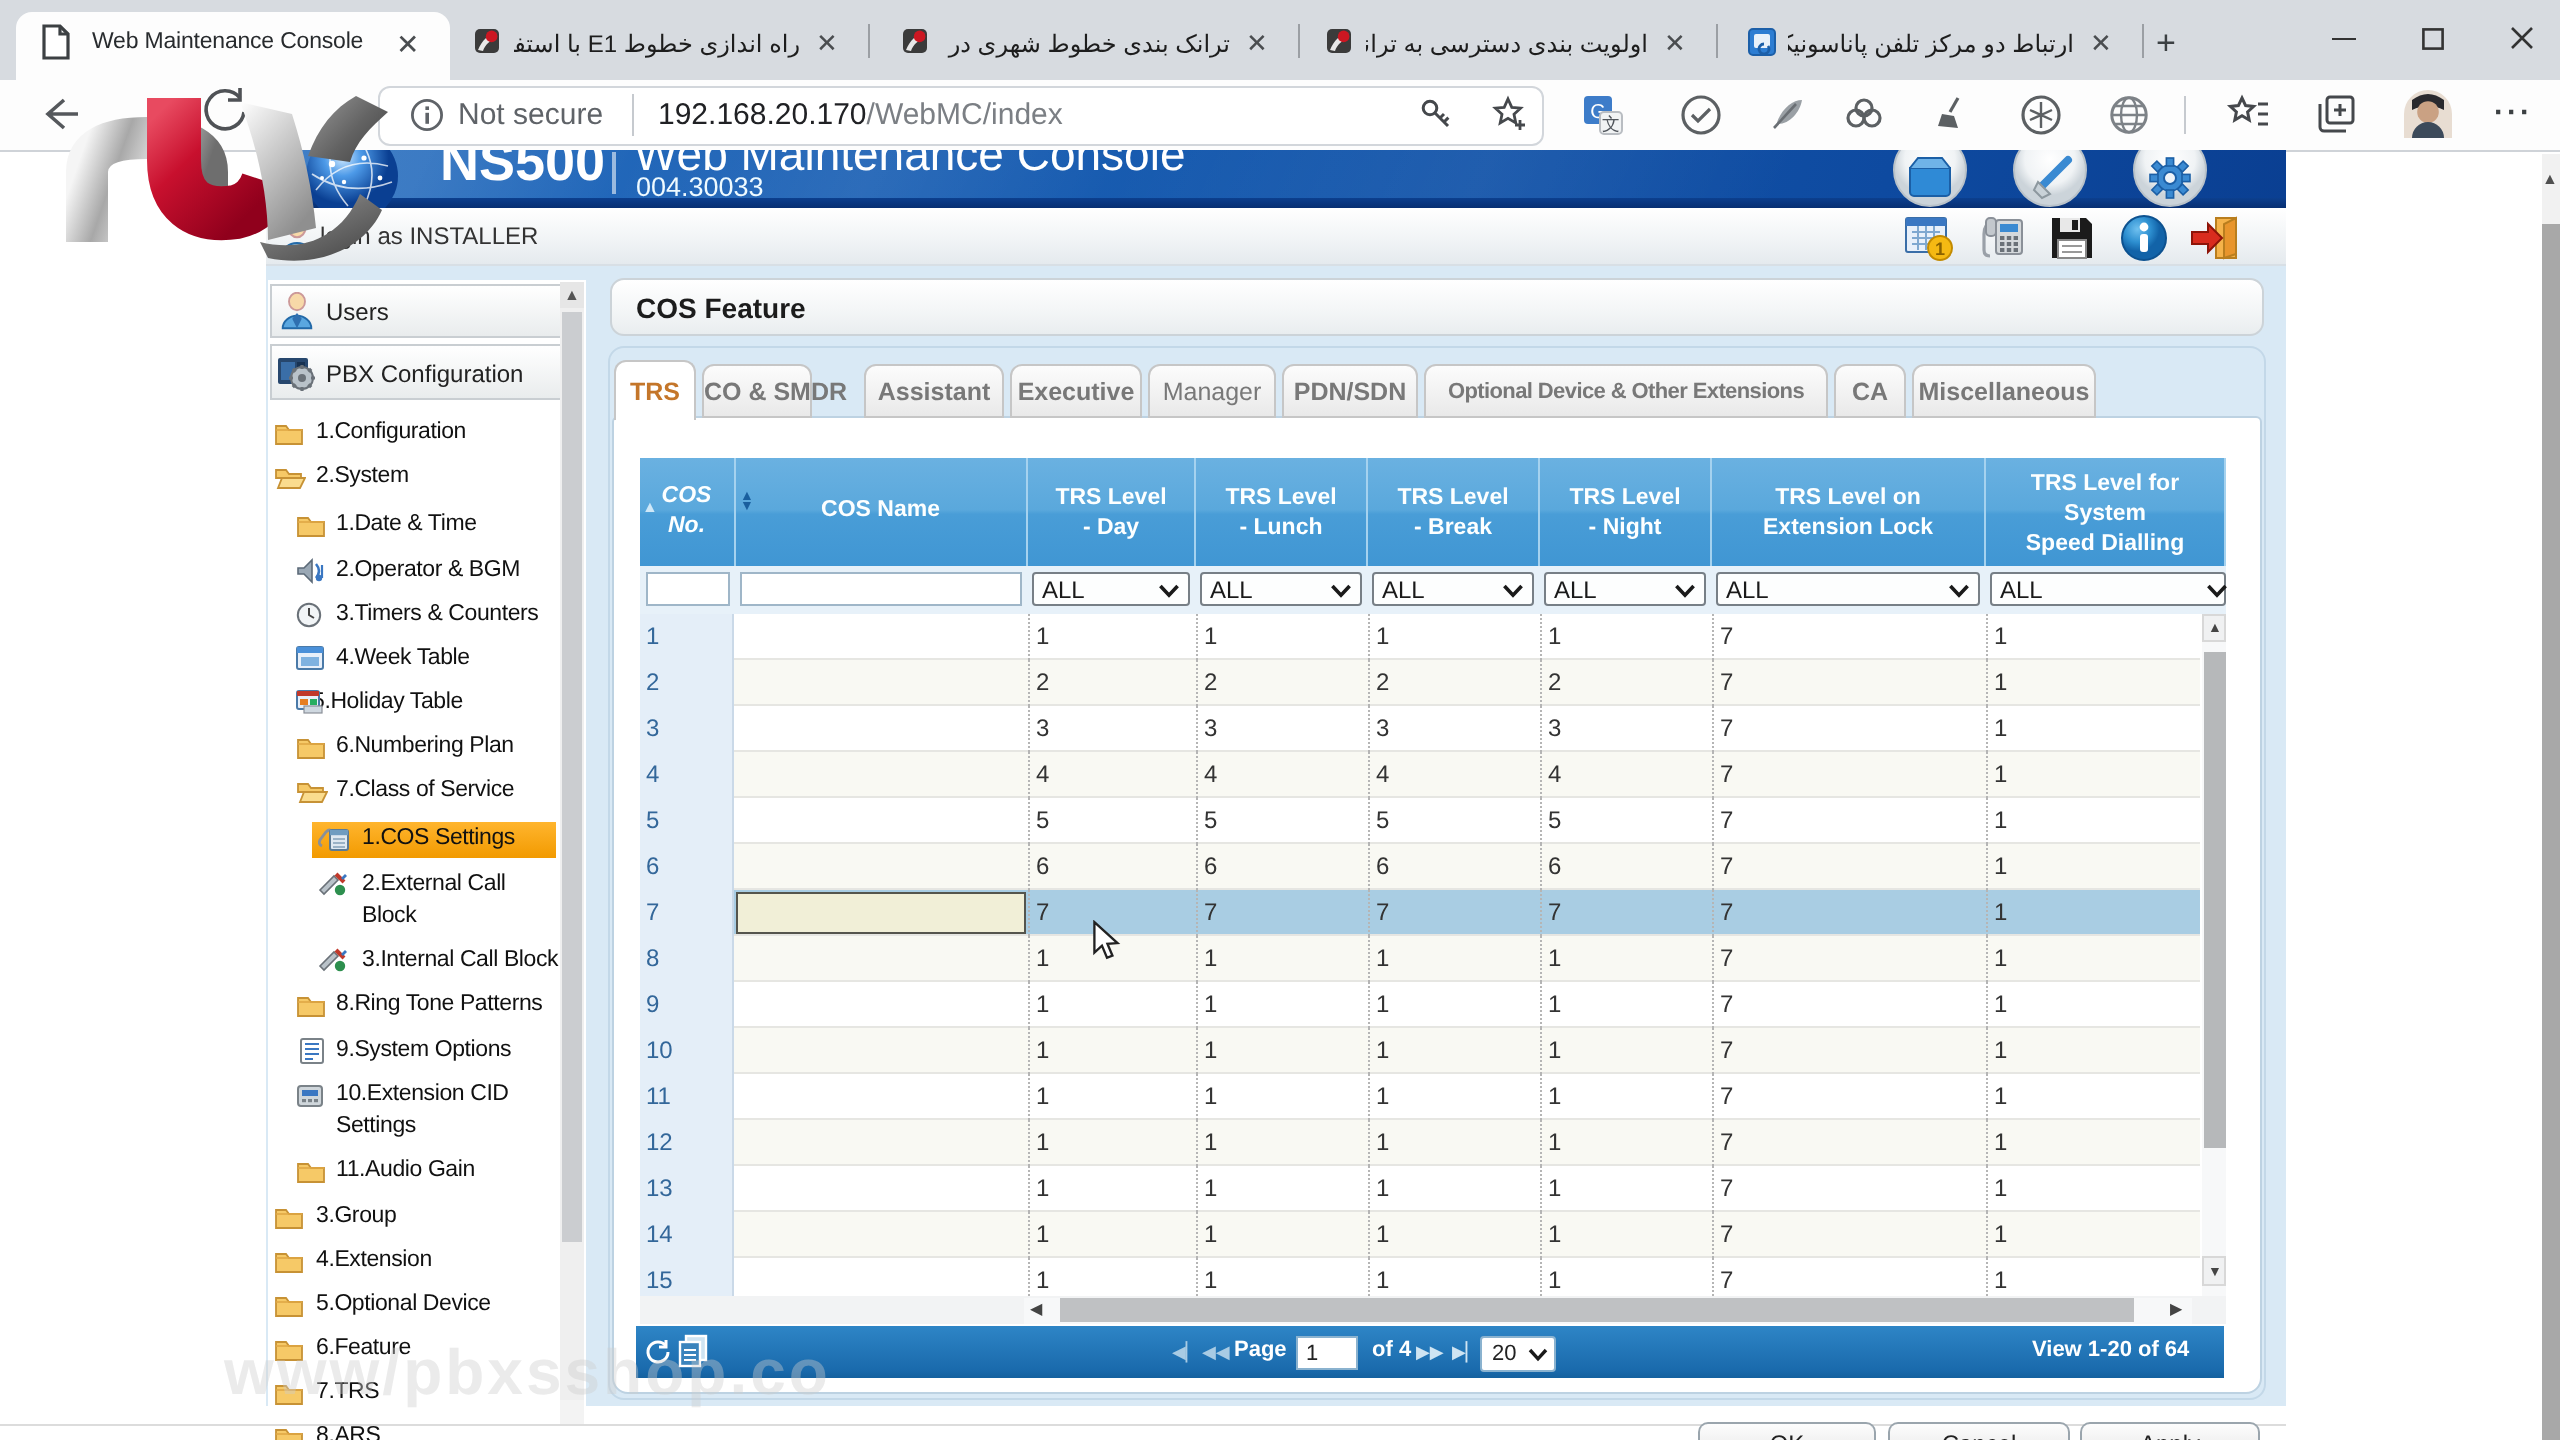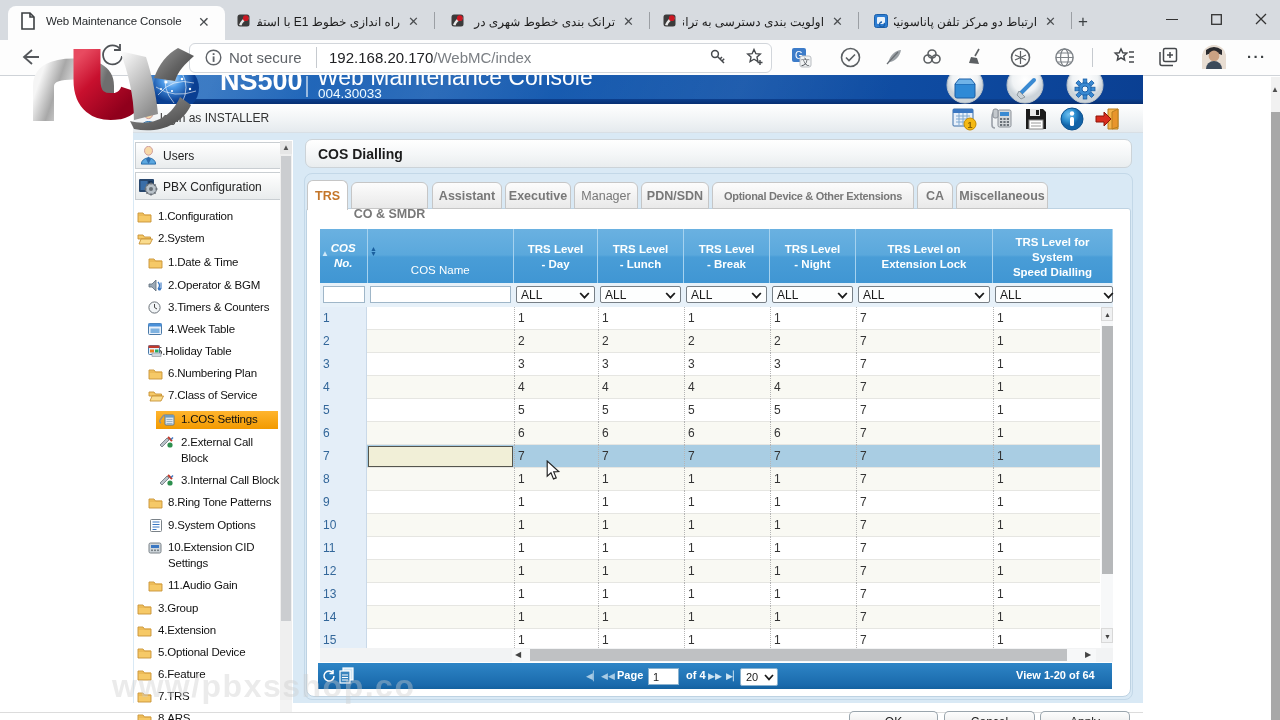--- a/index.html
+++ b/index.html
@@ -432,34 +432,34 @@
 <path d="M1 2 h5 l1.5 2 H14 v7 H1 z" fill="#f6c967" stroke="#c79235" stroke-width="0.9"></path>
 <path d="M1 4 h13" stroke="#e0a845" stroke-width="0.8"></path>
   </svg>
 <div class="abs" style="left:280px;top:141px;width:12px;height:572px;background:#efefef;"></div>
 <div class="abs" style="left:280px;top:141px;width:12px;height:13px;background:#e6e6e6;">
     <span style="position:absolute;left:2px;top:2px;font-size:8px;color:#555">▲</span>
   </div>
 <div class="abs" style="left:280px;top:700px;width:12px;height:13px;background:#f3f3f3;"></div>
 <div class="abs" style="left:281px;top:156px;width:10px;height:465px;background:#cbcdd0;"></div>
 <div class="abs" style="left:305px;top:139px;width:827px;height:29px;border:1px solid #ccd3d8;border-radius:7px;background:linear-gradient(180deg,#ffffff,#f4f6f7 55%,#e9edef);"></div>
-<div class="abs" style="left:318px;top:146px;font-size:14px;font-weight:bold;color:#1c1c1c;">COS Dialling</div>
+<div class="abs" style="left:318px;top:146px;font-size:14px;font-weight:bold;color:#1c1c1c;">COS Feature</div>
 <div class="abs" style="left:304px;top:173px;width:829px;height:527px;background:#d9e9f5;border-radius:8px;border:1px solid #c3d8e8;"></div>
 <div class="abs" style="left:306px;top:208px;width:825px;height:489px;background:#fff;border:1px solid #bdd2e2;border-radius:3px 3px 8px 8px;"></div>
 <div class="abs" style="left:307px;top:180px;width:41px;height:30px;background:#fff;border:1px solid #c6c6c6;border-bottom:none;border-radius:6px 6px 0 0;color:#c4762a;font-weight:bold;font-size:12.5px;text-align:center;padding-top:8px;">TRS</div>
-<div class="abs" style="left:351px;top:182px;width:77px;height:27px;background:linear-gradient(180deg,#fcfcfc,#e9e9e9);border:1px solid #c6c6c6;border-radius:6px 6px 0 0;color:#787878;font-weight:bold;font-size:12.5px;text-align:center;padding-top:24px;white-space:nowrap;">CO &amp; SMDR</div>
+<div class="abs" style="left:351px;top:182px;width:55px;height:27px;background:linear-gradient(180deg,#fcfcfc,#e9e9e9);border:1px solid #c6c6c6;border-radius:6px 6px 0 0;color:#787878;font-weight:bold;font-size:12.5px;text-align:center;padding-top:6px;white-space:nowrap;">CO &amp; SMDR</div>
 <div class="abs" style="left:432px;top:182px;width:70px;height:27px;background:linear-gradient(180deg,#fcfcfc,#e9e9e9);border:1px solid #c6c6c6;border-radius:6px 6px 0 0;color:#787878;font-weight:bold;font-size:12.5px;text-align:center;padding-top:6px;white-space:nowrap;">Assistant</div>
 <div class="abs" style="left:505px;top:182px;width:66px;height:27px;background:linear-gradient(180deg,#fcfcfc,#e9e9e9);border:1px solid #c6c6c6;border-radius:6px 6px 0 0;color:#787878;font-weight:bold;font-size:12.5px;text-align:center;padding-top:6px;white-space:nowrap;">Executive</div>
 <div class="abs" style="left:574px;top:182px;width:64px;height:27px;background:linear-gradient(180deg,#fcfcfc,#e9e9e9);border:1px solid #c6c6c6;border-radius:6px 6px 0 0;color:#787878;font-weight:normal;font-size:12.5px;text-align:center;padding-top:6px;white-space:nowrap;">Manager</div>
 <div class="abs" style="left:641px;top:182px;width:68px;height:27px;background:linear-gradient(180deg,#fcfcfc,#e9e9e9);border:1px solid #c6c6c6;border-radius:6px 6px 0 0;color:#787878;font-weight:bold;font-size:12.5px;text-align:center;padding-top:6px;white-space:nowrap;">PDN/SDN</div>
 <div class="abs" style="left:712px;top:182px;width:202px;height:27px;background:linear-gradient(180deg,#fcfcfc,#e9e9e9);border:1px solid #c6c6c6;border-radius:6px 6px 0 0;color:#787878;font-weight:bold;font-size:11px;letter-spacing:-0.3px;text-align:center;padding-top:7px;white-space:nowrap;">Optional Device &amp; Other Extensions</div>
 <div class="abs" style="left:917px;top:182px;width:36px;height:27px;background:linear-gradient(180deg,#fcfcfc,#e9e9e9);border:1px solid #c6c6c6;border-radius:6px 6px 0 0;color:#787878;font-weight:bold;font-size:12.5px;text-align:center;padding-top:6px;white-space:nowrap;">CA</div>
 <div class="abs" style="left:956px;top:182px;width:92px;height:27px;background:linear-gradient(180deg,#fcfcfc,#e9e9e9);border:1px solid #c6c6c6;border-radius:6px 6px 0 0;color:#787878;font-weight:bold;font-size:12.5px;text-align:center;padding-top:6px;white-space:nowrap;">Miscellaneous</div>
 <div class="abs" style="left:320px;top:229px;width:47.5px;height:54px;background:linear-gradient(180deg,#6ab1e1 0%,#5aa8dc 48%,#499dd7 52%,#4096d3 100%);border-right:1px solid #a5d2ef;color:#fdffff;font-weight:bold;font-size:11.5px;text-align:center;padding-top:12px;line-height:15px;font-style:italic;">COS<br>No.</div>
-<div class="abs" style="left:367.5px;top:229px;width:146.5px;height:54px;background:linear-gradient(180deg,#6ab1e1 0%,#5aa8dc 48%,#499dd7 52%,#4096d3 100%);border-right:1px solid #a5d2ef;color:#fdffff;font-weight:normal;font-size:11.5px;text-align:center;padding-top:34px;line-height:15px;">COS Name</div>
+<div class="abs" style="left:367.5px;top:229px;width:146.5px;height:54px;background:linear-gradient(180deg,#6ab1e1 0%,#5aa8dc 48%,#499dd7 52%,#4096d3 100%);border-right:1px solid #a5d2ef;color:#fdffff;font-weight:bold;font-size:11.5px;text-align:center;padding-top:19px;line-height:15px;">COS Name</div>
 <div class="abs" style="left:514px;top:229px;width:84px;height:54px;background:linear-gradient(180deg,#6ab1e1 0%,#5aa8dc 48%,#499dd7 52%,#4096d3 100%);border-right:1px solid #a5d2ef;color:#fdffff;font-weight:bold;font-size:11.5px;text-align:center;padding-top:13px;line-height:15px;">TRS Level<br>- Day</div>
 <div class="abs" style="left:598px;top:229px;width:86px;height:54px;background:linear-gradient(180deg,#6ab1e1 0%,#5aa8dc 48%,#499dd7 52%,#4096d3 100%);border-right:1px solid #a5d2ef;color:#fdffff;font-weight:bold;font-size:11.5px;text-align:center;padding-top:13px;line-height:15px;">TRS Level<br>- Lunch</div>
 <div class="abs" style="left:684px;top:229px;width:86px;height:54px;background:linear-gradient(180deg,#6ab1e1 0%,#5aa8dc 48%,#499dd7 52%,#4096d3 100%);border-right:1px solid #a5d2ef;color:#fdffff;font-weight:bold;font-size:11.5px;text-align:center;padding-top:13px;line-height:15px;">TRS Level<br>- Break</div>
 <div class="abs" style="left:770px;top:229px;width:86px;height:54px;background:linear-gradient(180deg,#6ab1e1 0%,#5aa8dc 48%,#499dd7 52%,#4096d3 100%);border-right:1px solid #a5d2ef;color:#fdffff;font-weight:bold;font-size:11.5px;text-align:center;padding-top:13px;line-height:15px;">TRS Level<br>- Night</div>
 <div class="abs" style="left:856px;top:229px;width:137px;height:54px;background:linear-gradient(180deg,#6ab1e1 0%,#5aa8dc 48%,#499dd7 52%,#4096d3 100%);border-right:1px solid #a5d2ef;color:#fdffff;font-weight:bold;font-size:11.5px;text-align:center;padding-top:13px;line-height:15px;">TRS Level on<br>Extension Lock</div>
 <div class="abs" style="left:993px;top:229px;width:120px;height:54px;background:linear-gradient(180deg,#6ab1e1 0%,#5aa8dc 48%,#499dd7 52%,#4096d3 100%);border-right:1px solid #a5d2ef;color:#fdffff;font-weight:bold;font-size:11.5px;text-align:center;padding-top:6px;line-height:15px;">TRS Level for<br>System<br>Speed Dialling</div>
 <div class="abs" style="left:321px;top:249px;font-size:8px;color:#cfe8f8;">▲</div>
 <div class="abs" style="left:370px;top:246px;font-size:7px;color:#1a5f9e;line-height:5px;">▲<br>▼</div>
 <div class="abs" style="left:320px;top:283px;width:793px;height:24px;background:#e7f1f9;"></div>
 <div class="abs" style="left:323px;top:286px;width:42px;height:17px;background:#fff;border:1px solid #9fb6c8;"></div>

